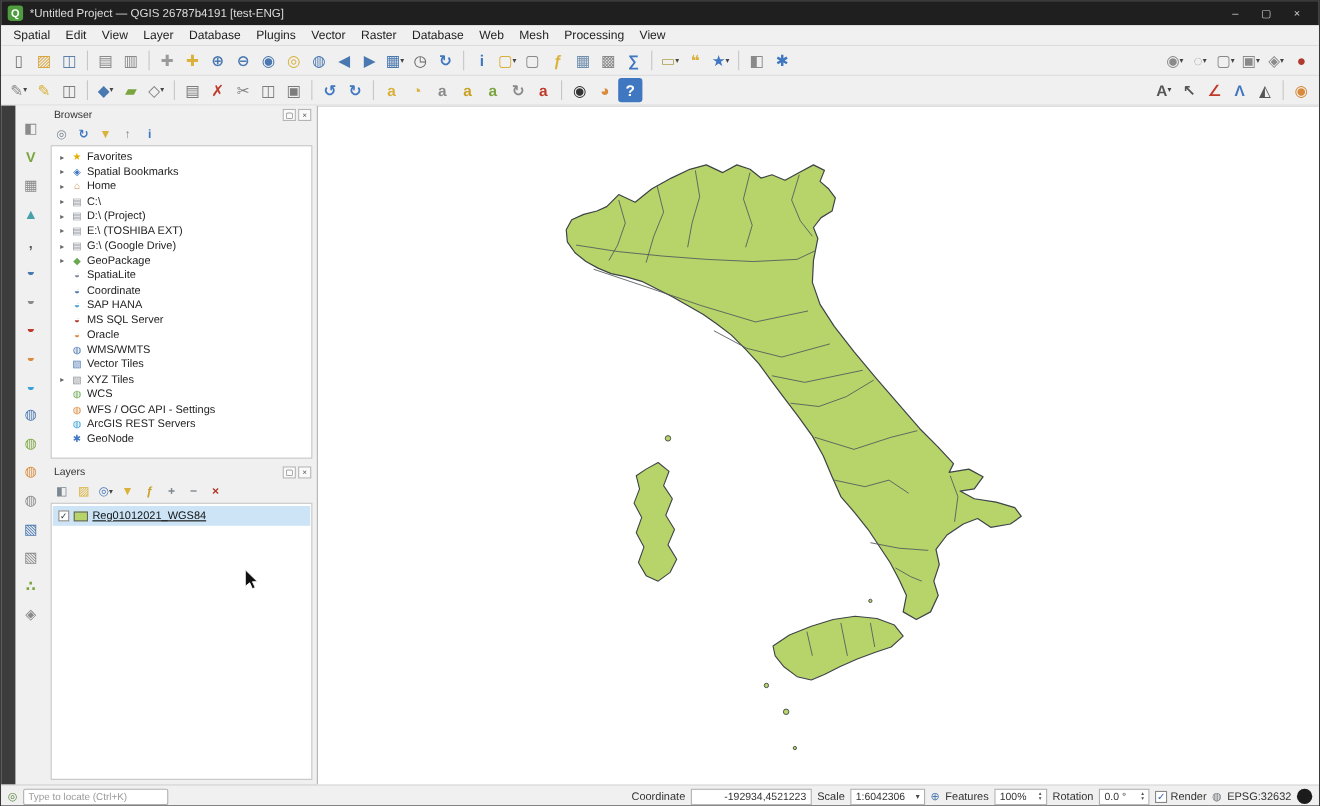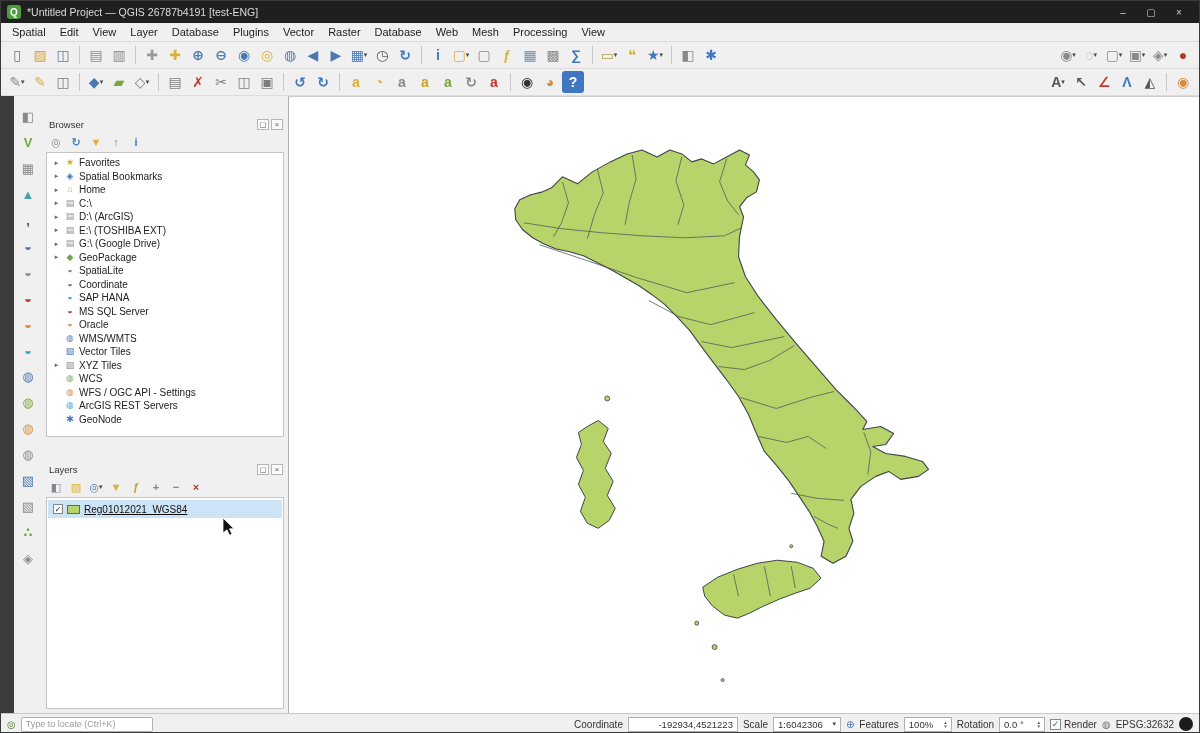--- a/index.html
+++ b/index.html
@@ -27,21 +27,21 @@
   .ddarrow{font-size:7px;color:#444;margin-left:0px;}
   .sep{width:1px;height:18px;background:#c6c6c6;margin:0 4px;flex:none;}
   .tspacer{flex:1;}
   
   .main{display:flex;height:617px;background:#f0f0f0;position:relative;}
   .dark-strip{width:13px;background:#3c3c3c;flex:none;}
   .left-toolbar{width:28px;flex:none;display:flex;flex-direction:column;align-items:center;padding-top:10px;gap:5px;overflow:hidden;}
   .left-toolbar .tbtn{min-width:22px;height:21px;}
   .left-toolbar .g{font-size:13px;}
   .panel-col{width:246px;flex:none;display:flex;flex-direction:column;}
-  .panel{display:flex;flex-direction:column;overflow:hidden;margin-top:20px;}
+  .panel{display:flex;flex-direction:column;overflow:hidden;}
   .browser-panel{height:325px;flex:none;}
   .layers-panel{flex:1;justify-content:flex-end;}
   .panel-header{height:16px;display:flex;align-items:center;padding:1px 5px 0 7px;font-size:9.5px;color:#333;}
   .ph-title{flex:1;}
   .ph-btns{display:flex;gap:2px;}
   .ph-btn{width:12px;height:11px;font-size:7.5px;color:#555;display:flex;align-items:center;justify-content:center;
     border:1px solid #b5b5b5;background:#fafafa;}
   .panel-toolbar{height:20px;display:flex;align-items:center;gap:2px;padding:0 5px;}
   .panel-toolbar .tbtn{min-width:18px;height:16px;}
   .panel-toolbar .g{font-size:11px;}
@@ -442,21 +442,21 @@
                 <span class="tw-label">Home</span>
               </div>
               <div class="tree-row">
                 <span class="tw-arrow">▸</span>
                 <span class="tw-icon" style="color: rgb(138, 143, 150);">▤</span>
                 <span class="tw-label">C:\</span>
               </div>
               <div class="tree-row">
                 <span class="tw-arrow">▸</span>
                 <span class="tw-icon" style="color: rgb(138, 143, 150);">▤</span>
-                <span class="tw-label">D:\ (ArcGIS)</span>
+                <span class="tw-label">D:\ (Project)</span>
               </div>
               <div class="tree-row">
                 <span class="tw-arrow">▸</span>
                 <span class="tw-icon" style="color: rgb(138, 143, 150);">▤</span>
                 <span class="tw-label">E:\ (TOSHIBA EXT)</span>
               </div>
               <div class="tree-row">
                 <span class="tw-arrow">▸</span>
                 <span class="tw-icon" style="color: rgb(138, 143, 150);">▤</span>
                 <span class="tw-label">G:\ (Google Drive)</span>

